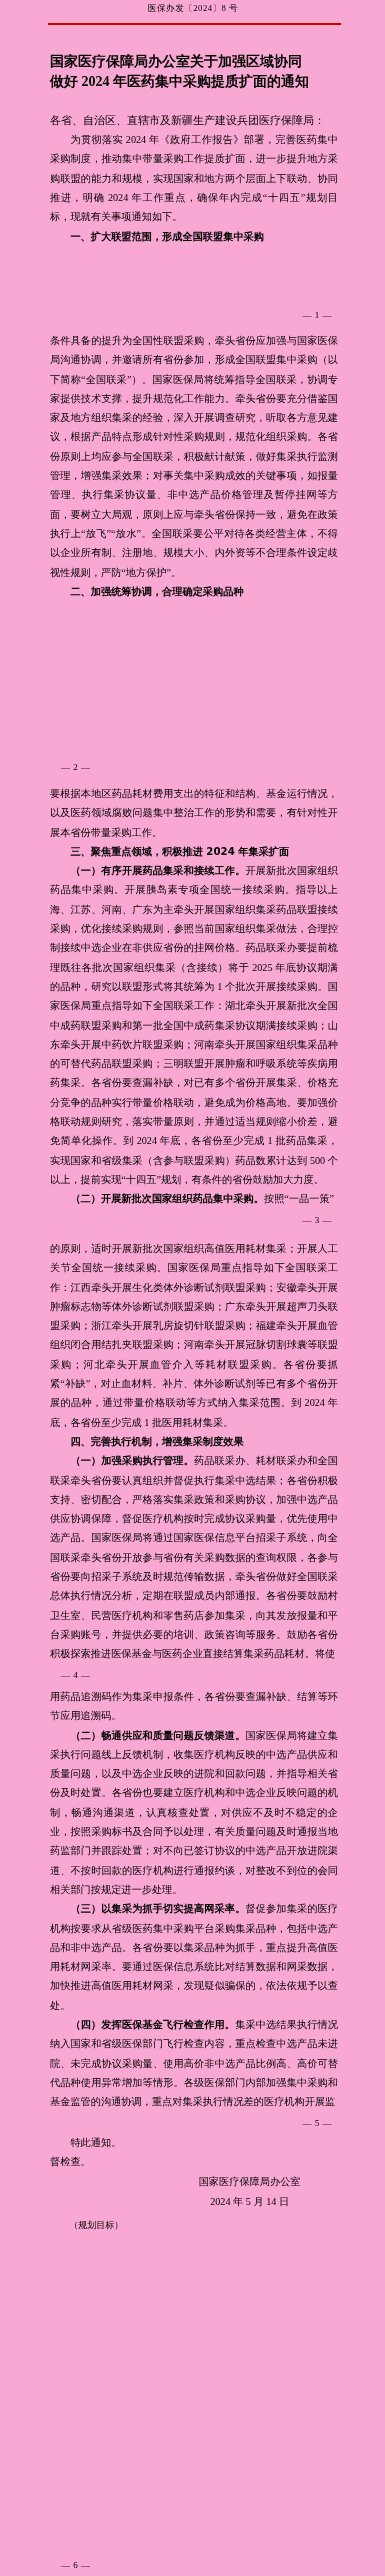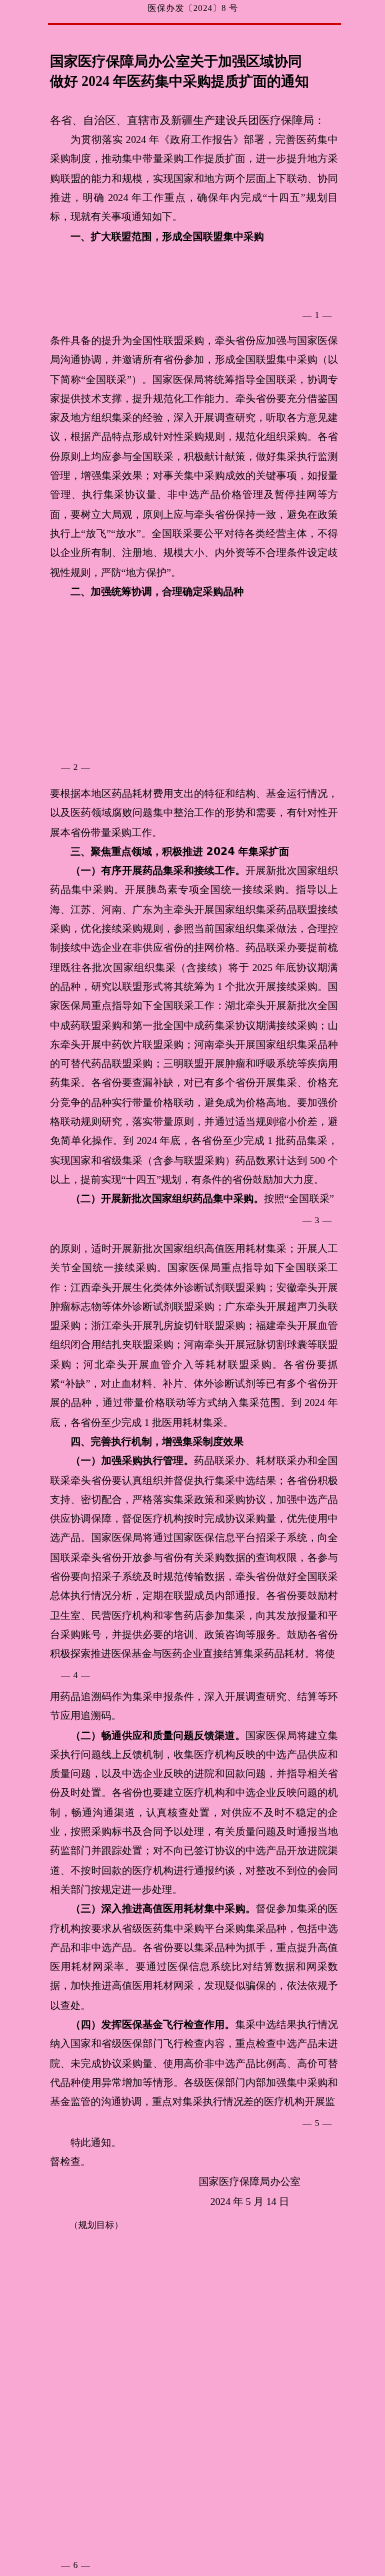--- a/index.html
+++ b/index.html
@@ -96,35 +96,35 @@
   <div class="page p2">
     <p class="para">条件具备的提升为全国性联盟采购，牵头省份应加强与国家医保局沟通协调，并邀请所有省份参加，形成全国联盟集中采购（以下简称“全国联采”）。国家医保局将统筹指导全国联采，协调专家提供技术支撑，提升规范化工作能力。牵头省份要充分借鉴国家及地方组织集采的经验，深入开展调查研究，听取各方意见建议，根据产品特点形成针对性采购规则，规范化组织采购。各省份原则上均应参与全国联采，积极献计献策，做好集采执行监测管理，增强集采效果；对事关集中采购成效的关键事项，如报量管理、执行集采协议量、非中选产品价格管理及暂停挂网等方面，要树立大局观，原则上应与牵头省份保持一致，避免在政策执行上“放飞”“放水”。全国联采要公平对待各类经营主体，不得以企业所有制、注册地、规模大小、内外资等不合理条件设定歧视性规则，严防“地方保护”。</p>
     <p class="heading">二、加强统筹协调，合理确定采购品种</p>
   </div>
   <div class="pf pf-left pf2">— 2 —</div>
 
   <div class="page p3">
     <p class="para">要根据本地区药品耗材费用支出的特征和结构、基金运行情况，以及医药领域腐败问题集中整治工作的形势和需要，有针对性开展本省份带量采购工作。</p>
     <p class="heading">三、聚焦重点领域，积极推进 2024 年集采扩面</p>
     <p class="para indent"><b class="lead">（一）有序开展药品集采和接续工作。</b><span>开展新批次国家组织药品集中采购。开展胰岛素专项全国统一接续采购。指导以上海、江苏、河南、广东为主牵头开展国家组织集采药品联盟接续采购，优化接续采购规则，参照当前国家组织集采做法，合理控制接续中选企业在非供应省份的挂网价格。药品联采办要提前梳理既往各批次国家组织集采（含接续）将于 2025 年底协议期满的品种，研究以联盟形式将其统筹为 1 个批次开展接续采购。国家医保局重点指导如下全国联采工作：湖北牵头开展新批次全国中成药联盟采购和第一批全国中成药集采协议期满接续采购；山东牵头开展中药饮片联盟采购；河南牵头开展国家组织集采品种的可替代药品联盟采购；三明联盟开展肿瘤和呼吸系统等疾病用药集采。各省份要查漏补缺，对已有多个省份开展集采、价格充分竞争的品种实行带量价格联动，避免成为价格高地。要加强价格联动规则研究，落实带量原则，并通过适当规则缩小价差，避免简单化操作。到 2024 年底，各省份至少完成 1 批药品集采，实现国家和省级集采（含参与联盟采购）药品数累计达到 500 个以上，提前实现“十四五”规划，有条件的省份鼓励加大力度。</span></p>
-    <p class="para indent"><b class="lead">（二）开展新批次国家组织药品集中采购。</b><span>按照“全国联采”</span></p>
+    <p class="para indent"><b class="lead">（二）开展新批次国家组织药品集中采购。</b><span>按照“一品一策”</span></p>
   </div>
   <div class="pf pf-right pf3">— 3 —</div>
 
   <div class="page p4">
     <p class="para">的原则，适时开展新批次国家组织高值医用耗材集采；开展人工关节全国统一接续采购。国家医保局重点指导如下全国联采工作：江西牵头开展生化类体外诊断试剂联盟采购；安徽牵头开展肿瘤标志物等体外诊断试剂联盟采购；广东牵头开展超声刀头联盟采购；浙江牵头开展乳房旋切针联盟采购；福建牵头开展血管组织闭合用结扎夹联盟采购；河南牵头开展冠脉切割球囊等联盟采购；河北牵头开展血管介入等耗材联盟采购。各省份要抓紧“补缺”，对止血材料、补片、体外诊断试剂等已有多个省份开展的品种，通过带量价格联动等方式纳入集采范围。到 2024 年底，各省份至少完成 1 批医用耗材集采。</p>
     <p class="heading">四、完善执行机制，增强集采制度效果</p>
     <p class="para indent"><b class="lead">（一）加强采购执行管理。</b><span>药品联采办、耗材联采办和全国联采牵头省份要认真组织并督促执行集采中选结果；各省份积极支持、密切配合，严格落实集采政策和采购协议，加强中选产品供应协调保障，督促医疗机构按时完成协议采购量，优先使用中选产品。国家医保局将通过国家医保信息平台招采子系统，向全国联采牵头省份开放参与省份有关采购数据的查询权限，各参与省份要向招采子系统及时规范传输数据，牵头省份做好全国联采总体执行情况分析，定期在联盟成员内部通报。各省份要鼓励村卫生室、民营医疗机构和零售药店参加集采，向其发放报量和平台采购账号，并提供必要的培训、政策咨询等服务。鼓励各省份积极探索推进医保基金与医药企业直接结算集采药品耗材。将使</span></p>
   </div>
   <div class="pf pf-left pf4">— 4 —</div>
 
   <div class="page p5">
-    <p class="para">用药品追溯码作为集采申报条件，深入开展调查研究、结算等环节应用追溯码。</p>
+    <p class="para">用药品追溯码作为集采申报条件，各省份要查漏补缺、结算等环节应用追溯码。</p>
     <p class="para indent"><b class="lead">（二）畅通供应和质量问题反馈渠道。</b><span>国家医保局将建立集采执行问题线上反馈机制，收集医疗机构反映的中选产品供应和质量问题，以及中选企业反映的进院和回款问题，并指导相关省份及时处置。各省份也要建立医疗机构和中选企业反映问题的机制，畅通沟通渠道，认真核查处置，对供应不及时不稳定的企业，按照采购标书及合同予以处理，有关质量问题及时通报当地药监部门并跟踪处置；对不向已签订协议的中选产品开放进院渠道、不按时回款的医疗机构进行通报约谈，对整改不到位的会同相关部门按规定进一步处理。</span></p>
-    <p class="para indent"><b class="lead">（三）深入推进高值医用耗材集中采购。</b><span>督促参加集采的医疗机构按要求从省级医药集中采购平台采购集采品种，包括中选产品和非中选产品。各省份要以集采品种为抓手，重点提升高值医用耗材网采率。要通过医保信息系统比对结算数据和网采数据，加快推进高值医用耗材网采，发现疑似骗保的，依法依规予以查处。</span></p>
+    <p class="para indent"><b class="lead">（三）以集采为抓手切实提高网采率。</b><span>督促参加集采的医疗机构按要求从省级医药集中采购平台采购集采品种，包括中选产品和非中选产品。各省份要以集采品种为抓手，重点提升高值医用耗材网采率。要通过医保信息系统比对结算数据和网采数据，加快推进高值医用耗材网采，发现疑似骗保的，依法依规予以查处。</span></p>
     <p class="para indent"><b class="lead">（四）发挥医保基金飞行检查作用。</b><span>集采中选结果执行情况纳入国家和省级医保部门飞行检查内容，重点检查中选产品未进院、未完成协议采购量、使用高价非中选产品比例高、高价可替代品种使用异常增加等情形。各级医保部门内部加强集中采购和基金监管的沟通协调，重点对集采执行情况差的医疗机构开展监</span></p>
   </div>
   <div class="pf pf-right pf5">— 5 —</div>
 
   <div class="page p6">
     <p class="para indent">特此通知。</p>
     <p class="para">督检查。</p>
     <div class="sign-block">
       <span class="sign-line">国家医疗保障局办公室</span>
       <span class="sign-line">2024 年 5 月 14 日</span>

